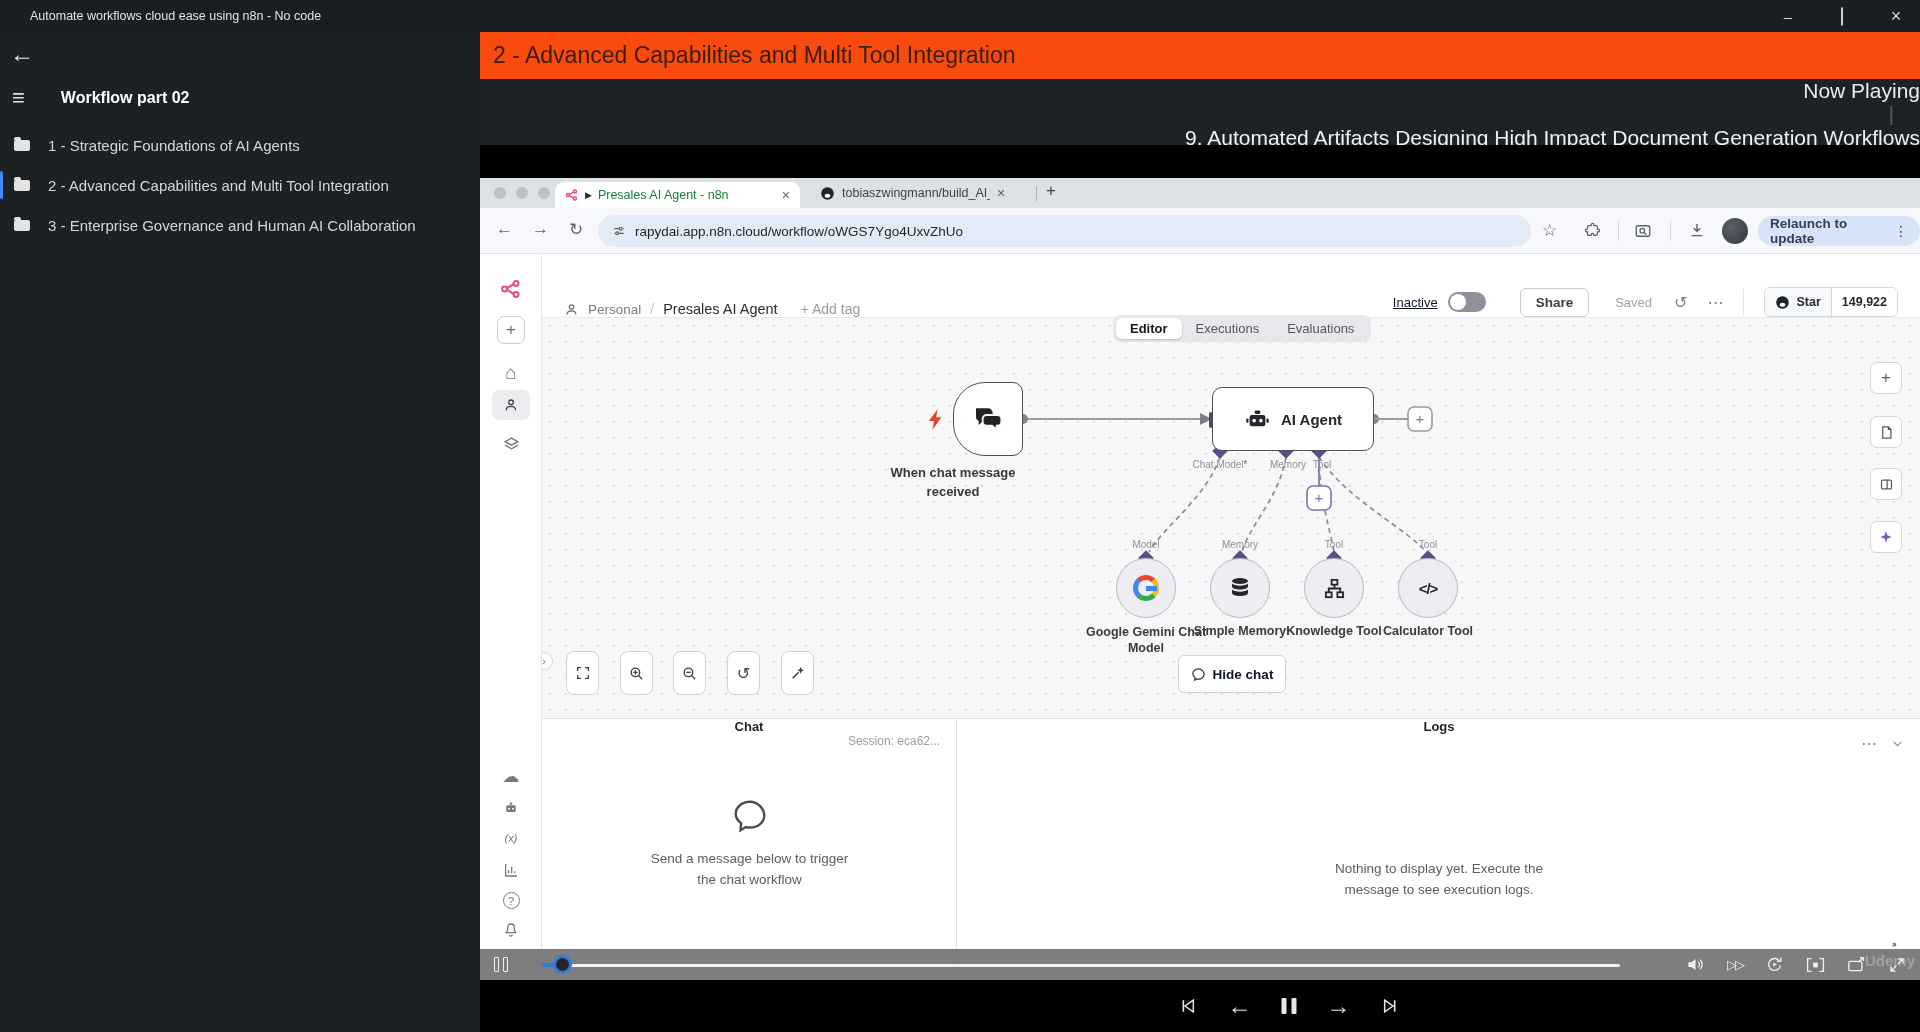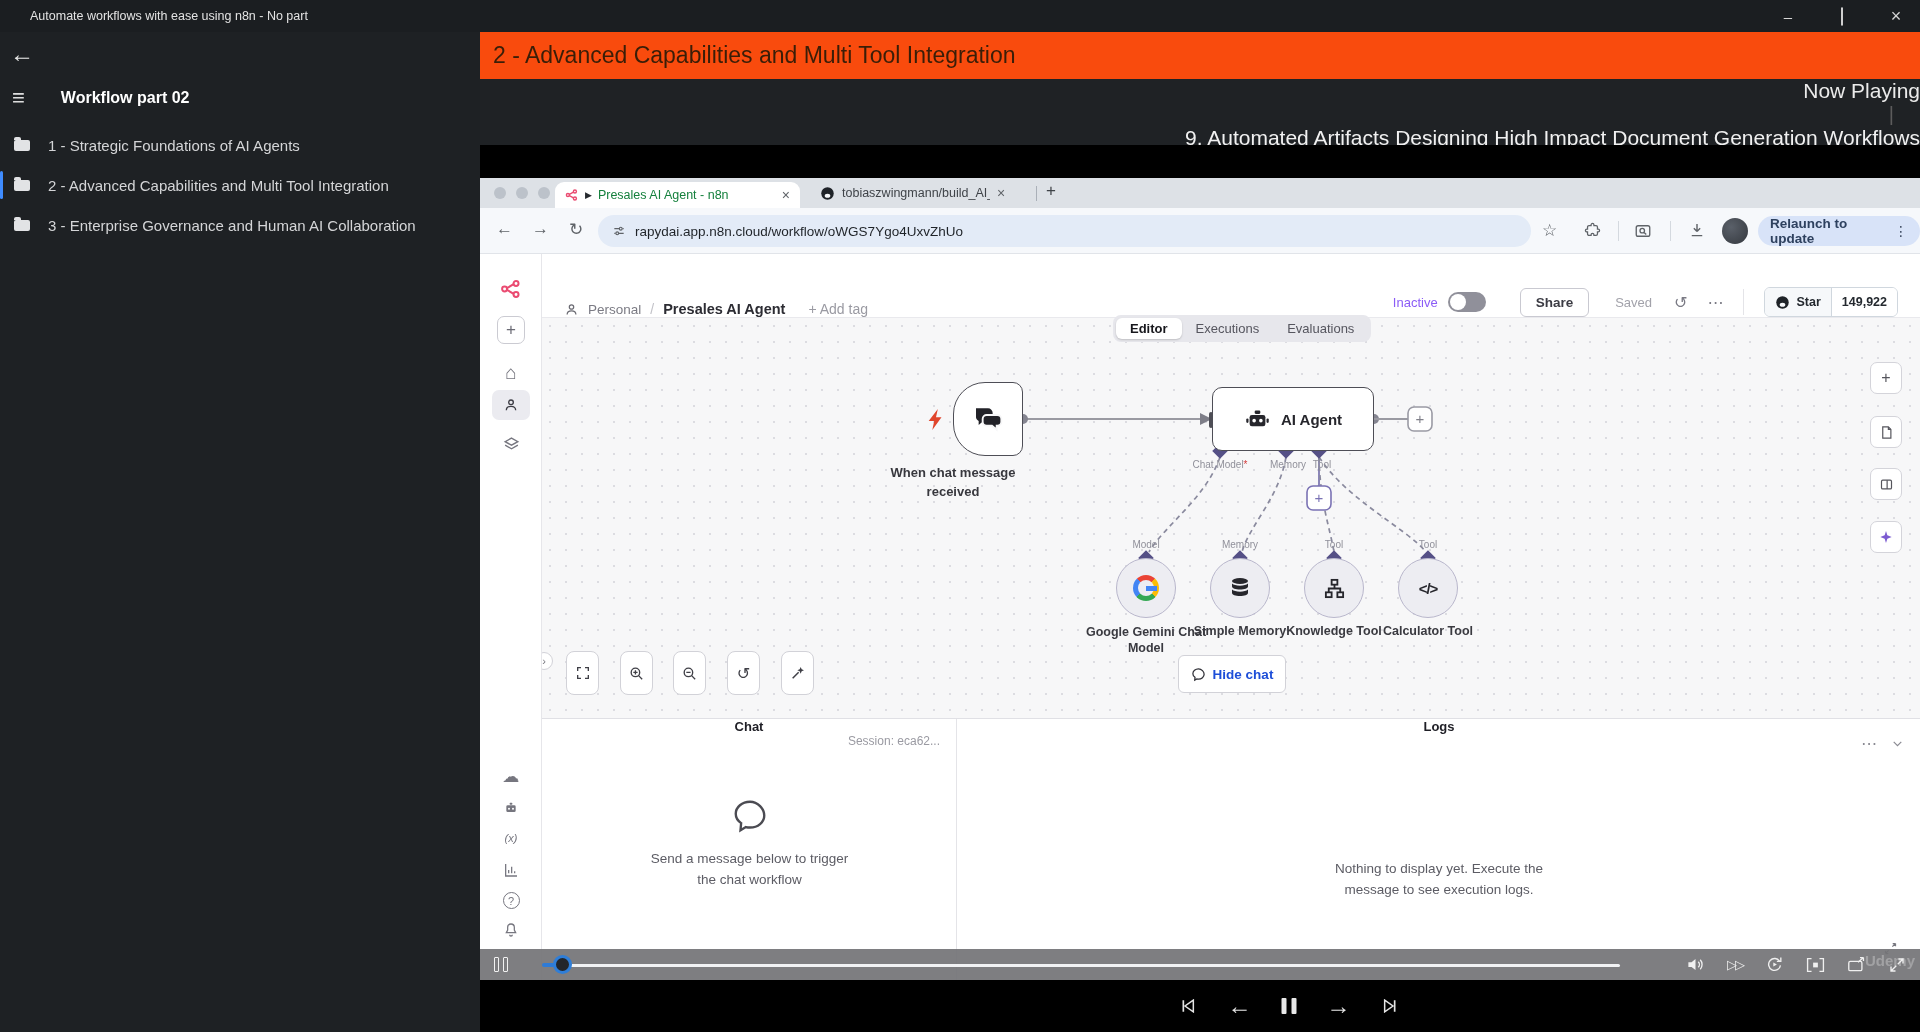--- a/index.html
+++ b/index.html
@@ -71,24 +71,24 @@
   .rail{position:absolute;left:0;top:0;width:62px;height:726px;background:#fff;border-right:1px solid #e6e6ea;z-index:3;}
   .rail-item{position:absolute;left:0;width:62px;display:flex;justify-content:center;color:#76767f;}
   .rail-sel{background:#ebebf0;width:38px;height:30px;border-radius:7px;display:flex;align-items:center;justify-content:center;color:#3c3c44;}
   .rail-add{width:28px;height:28px;border:1.5px solid #cbcbd2;border-radius:7px;display:flex;align-items:center;justify-content:center;font-size:17px;color:#6b6b75;}
   .helpc{width:17px;height:17px;border:1.5px solid #76767f;border-radius:50%;font-size:11px;display:flex;align-items:center;justify-content:center;}
 
   .n8n-header{position:absolute;left:62px;top:0;width:1378px;height:64px;background:#fff;border-bottom:1px solid #e9e9ed;display:flex;align-items:flex-end;padding:0 22px;}
   .bc{display:flex;align-items:center;gap:9px;}
   .bc .proj{font-size:13.5px;color:#7b7b84;}
   .bc .slash{font-size:14px;color:#c2c2c8;}
-  .bc .wfname{font-size:14.5px;font-weight:700;color:#2c2c33;}
+  .bc .wfname{font-size:14.5px;font-weight:400;color:#2c2c33;}
   .bc .addtag{font-size:14px;color:#9a9aa2;margin-left:14px;}
   .hdr-right{margin-left:auto;display:flex;align-items:center;}
-  .status-lbl{font-size:13px;color:#8b5cf6;margin-right:10px;}
+  .status-lbl{font-size:13px;color:#0f172a;margin-right:10px;text-decoration:underline;}
   .toggle{width:38px;height:20px;border-radius:10px;background:#90909a;position:relative;margin-right:34px;}
   .toggle::after{content:'';position:absolute;left:2px;top:2px;width:16px;height:16px;border-radius:50%;background:#fff;}
   .share-btn{border:1px solid #c9c9d1;border-radius:6px;padding:6px 15px;font-size:13.5px;font-weight:600;color:#3c3c44;margin-right:26px;background:#fff;}
   .saved{font-size:13px;color:#a2a2aa;margin-right:22px;}
   .hicon{font-size:16px;color:#7a7a84;margin-right:20px;}
   .vdiv{width:1px;height:26px;background:#e4e4e8;margin-right:20px;}
   .starbox{display:flex;height:30px;border:1px solid #d0d7de;border-radius:6px;overflow:hidden;}
   .starbox .seg1{display:flex;align-items:center;gap:6px;padding:0 10px;background:#f6f8fa;font-size:12.5px;font-weight:700;color:#24292f;}
   .starbox .seg2{display:flex;align-items:center;padding:0 10px;background:#fff;border-left:1px solid #d0d7de;font-size:12.5px;font-weight:700;color:#24292f;}
 
@@ -110,21 +110,21 @@
   .subport-label{position:absolute;top:221px;transform:translateX(-50%);font-size:10px;color:#90909a;}
   .subnode{position:absolute;top:240px;width:60px;height:60px;border-radius:50%;background:#ededf2;border:1.6px solid #b9b7cc;display:flex;align-items:center;justify-content:center;}
   .sub-label{position:absolute;top:306px;transform:translateX(-50%);font-size:12.5px;font-weight:600;color:#3a3a40;white-space:nowrap;text-align:center;}
   .sub-label.wrap{white-space:normal;width:150px;line-height:1.3;}
   .gicon{width:26px;height:26px;border-radius:50%;background:conic-gradient(from -45deg,#ea4335 0 25%,#fbbc05 25% 50%,#34a853 50% 75%,#4285f4 75% 100%);position:relative;}
   .gicon::before{content:'';position:absolute;inset:5px;background:#ededf2;border-radius:50%;}
   .gicon::after{content:'';position:absolute;top:11px;left:13px;width:11px;height:5px;background:#4285f4;}
   .codeglyph{font-size:15px;font-weight:700;color:#26262c;letter-spacing:-1px;}
   .cv-btn{position:absolute;top:333px;width:33px;height:44px;background:#fff;border:1.6px solid #d2d2d8;border-radius:8px;display:flex;align-items:center;justify-content:center;color:#3f3f46;font-size:16px;}
   .chev-circle{position:absolute;left:-7px;top:334px;width:18px;height:18px;border-radius:50%;background:#fff;border:1px solid #d2d2d8;display:flex;align-items:center;justify-content:center;font-size:11px;color:#77777f;z-index:2;}
-  .hidechat{position:absolute;left:636px;top:337px;width:108px;height:38px;background:#fff;border:1.6px solid #d2d2d8;border-radius:6px;display:flex;align-items:center;justify-content:center;gap:7px;font-size:13.5px;font-weight:600;color:#1d4ed8;}
+  .hidechat{position:absolute;left:636px;top:337px;width:108px;height:38px;background:#fff;border:1.6px solid #d2d2d8;border-radius:6px;display:flex;align-items:center;justify-content:center;gap:7px;font-size:13.5px;font-weight:600;color:#0f172a;}
   .rr-btn{position:absolute;left:1328px;width:32px;height:32px;background:#fff;border:1.6px solid #d4d4da;border-radius:7px;display:flex;align-items:center;justify-content:center;color:#55555c;font-size:16px;}
 
   .panels{position:absolute;left:62px;top:464px;width:1378px;height:262px;background:#fff;border-top:1px solid #e0e0e5;}
   .chat-panel{position:absolute;left:0;top:0;width:415px;height:262px;border-right:1px solid #e4e4e8;}
   .logs-panel{position:absolute;left:416px;top:0;width:962px;height:262px;}
   .panel-head{height:30px;display:flex;align-items:center;padding:0 16px;flex-direction:column;}
   .panel-title{font-size:13px;font-weight:700;color:#1f1f26;}
   .session{margin-left:auto;font-size:12px;color:#9a9aa2;}
   .logs-icons{margin-left:auto;display:flex;align-items:center;gap:14px;color:#8a8a92;}
   .chat-empty{position:absolute;left:0;top:78px;width:415px;text-align:center;}
@@ -151,21 +151,21 @@
   .pb-pause i{width:5px;height:16px;background:#e8e8e8;border-radius:1px;}
 
   svg{display:block;}
 </style>
 </head>
 <body>
 
 <div class="screen">
 
   <div class="titlebar">
-    <span class="wtitle">Automate workflows with ease using n8n - No part</span>
+    <span class="wtitle">Automate workflows cloud ease using n8n - No code</span>
     <div class="winbtns">
       <span class="winbtn">–</span>
       <span class="winbtn"><span class="restore" style="margin:0 auto;"></span></span>
       <span class="winbtn" style="font-size:18px;">×</span>
     </div>
   </div>
 
   <div class="sidebar">
     <div class="sb-back">←</div>
     <div class="sb-headrow">

